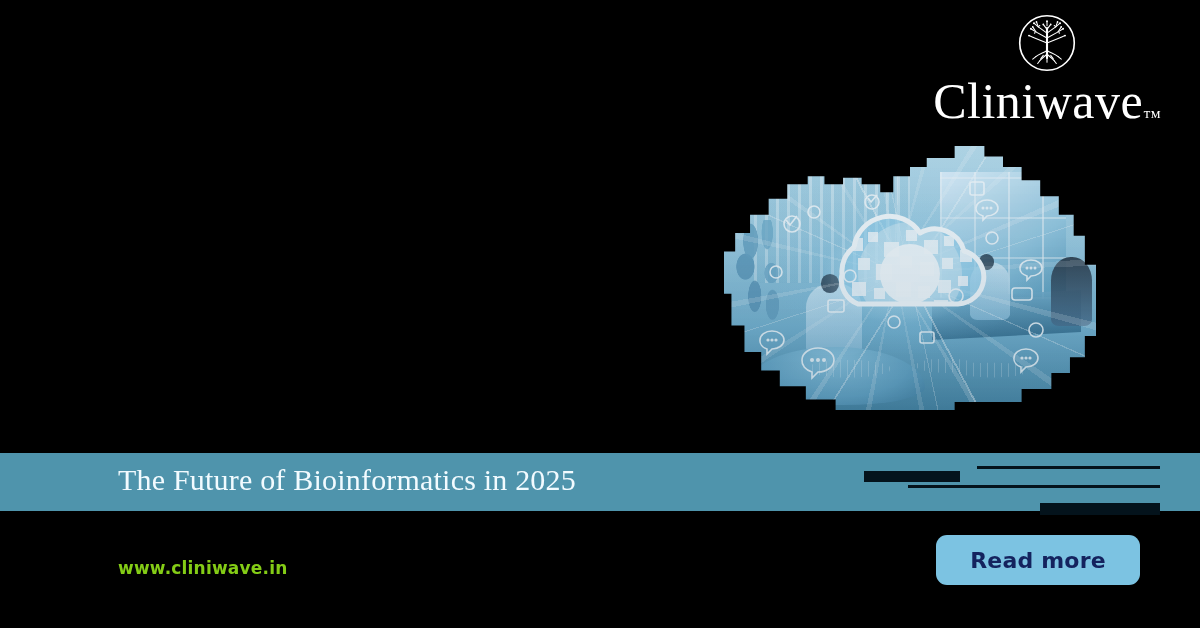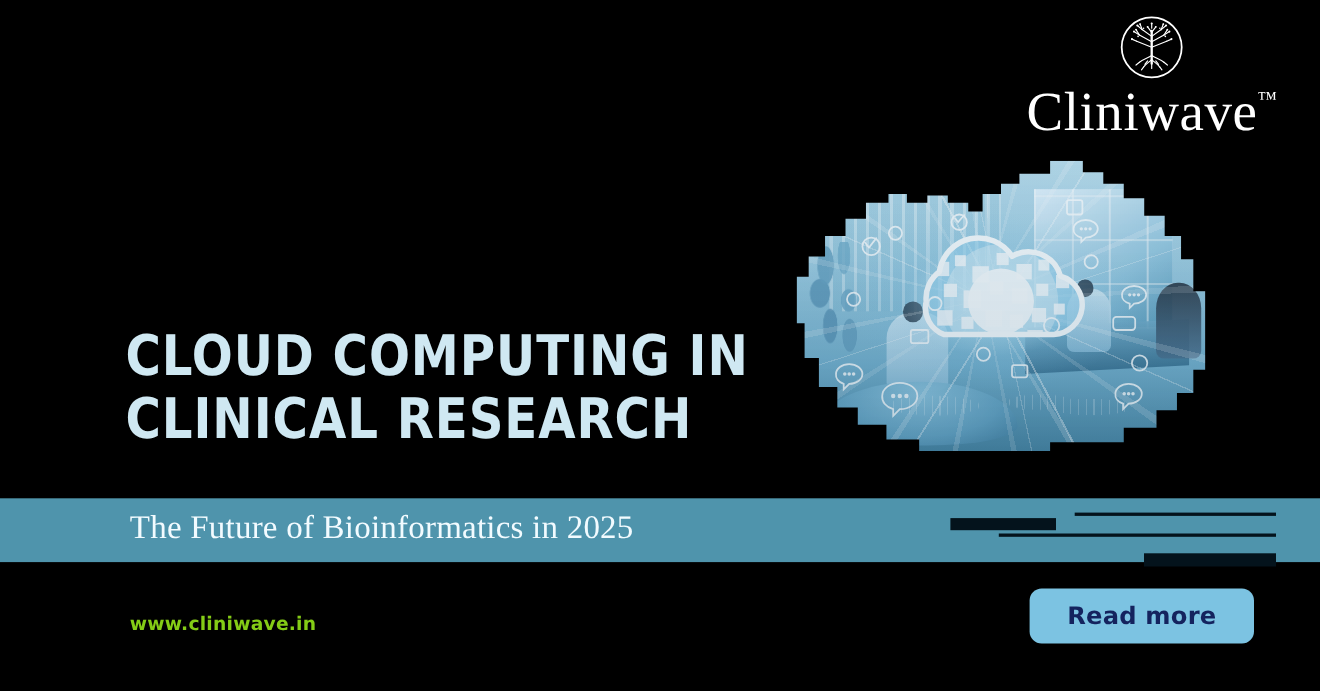--- a/index.html
+++ b/index.html
@@ -25,21 +25,21 @@
     width:230px;
     text-align:center;
   }
   #logo-emblem {
     width:62px; height:62px;
     margin:0 auto 2px auto;
     display:block;
   }
   #logo-wordmark-row {
     display:flex;
-    align-items:flex-start;
+    align-items:flex-end;
     justify-content:center;
     line-height:1;
   }
   #logo-wordmark {
     font-family:"Liberation Serif", serif;
     font-size:50px;
     color:#ffffff;
     letter-spacing:0.5px;
     line-height:1;
   }
@@ -451,24 +451,20 @@
             <circle cx="311" cy="122" r="1.5"></circle>
           <circle cx="298" cy="212" r="1.6"></circle>
             <circle cx="302" cy="212" r="1.6"></circle>
             <circle cx="306" cy="212" r="1.6"></circle>
         </g>
       </svg>
       <div class="photo-layer scene-tint"></div>
     </div>
   </div>
 
-  <div id="headline">
-    <div class="headline-line">CLOUD COMPUTING IN</div>
-    <div class="headline-line">CLINICAL RESEARCH</div>
-  </div>
 
   <div id="teal-band"></div>
   <div id="subtitle">The Future of Bioinformatics in 2025</div>
   <div class="deco" id="deco-block"></div>
   <div class="deco" id="deco-line-1"></div>
   <div class="deco" id="deco-line-2"></div>
   <div class="deco" id="deco-notch"></div>
 
   <div id="site-url">www.cliniwave.in</div>
   <button id="read-more-button">Read more</button>

